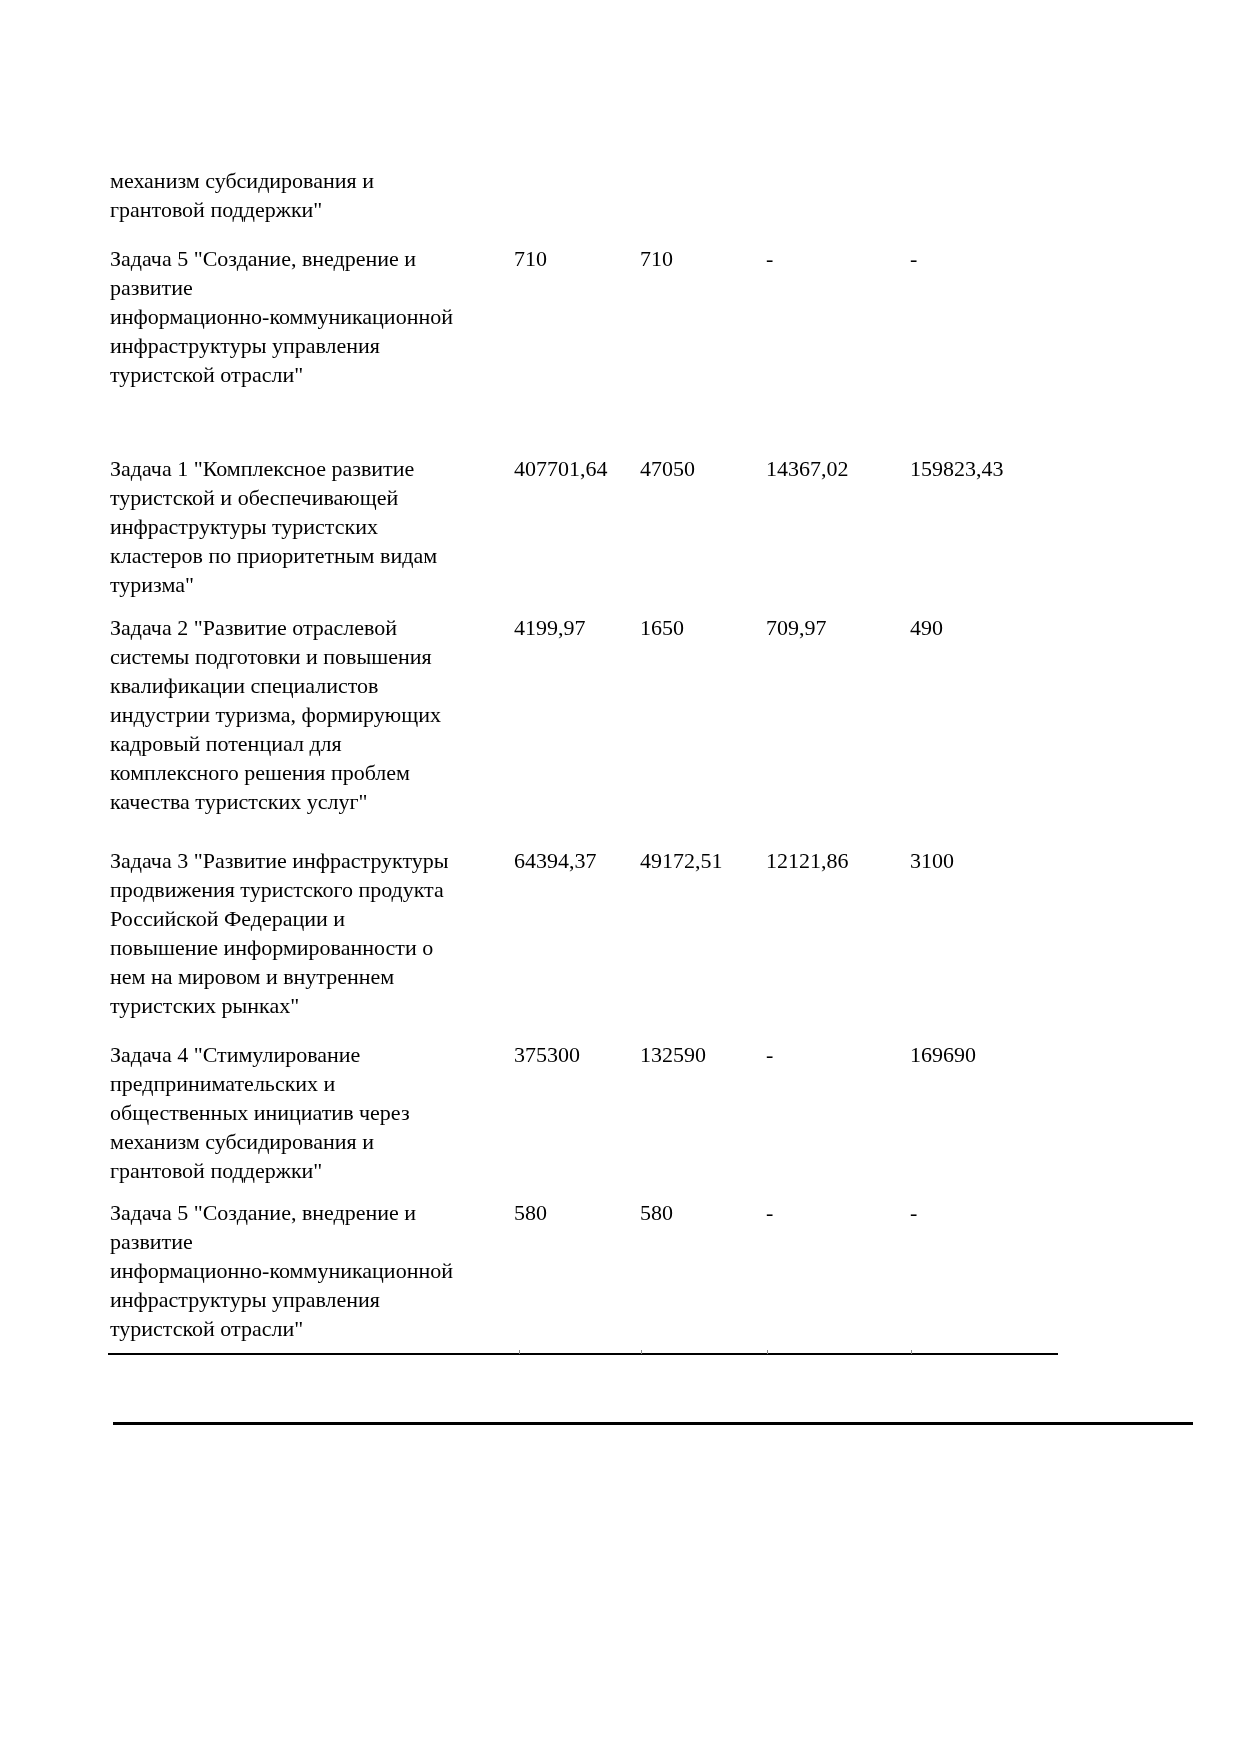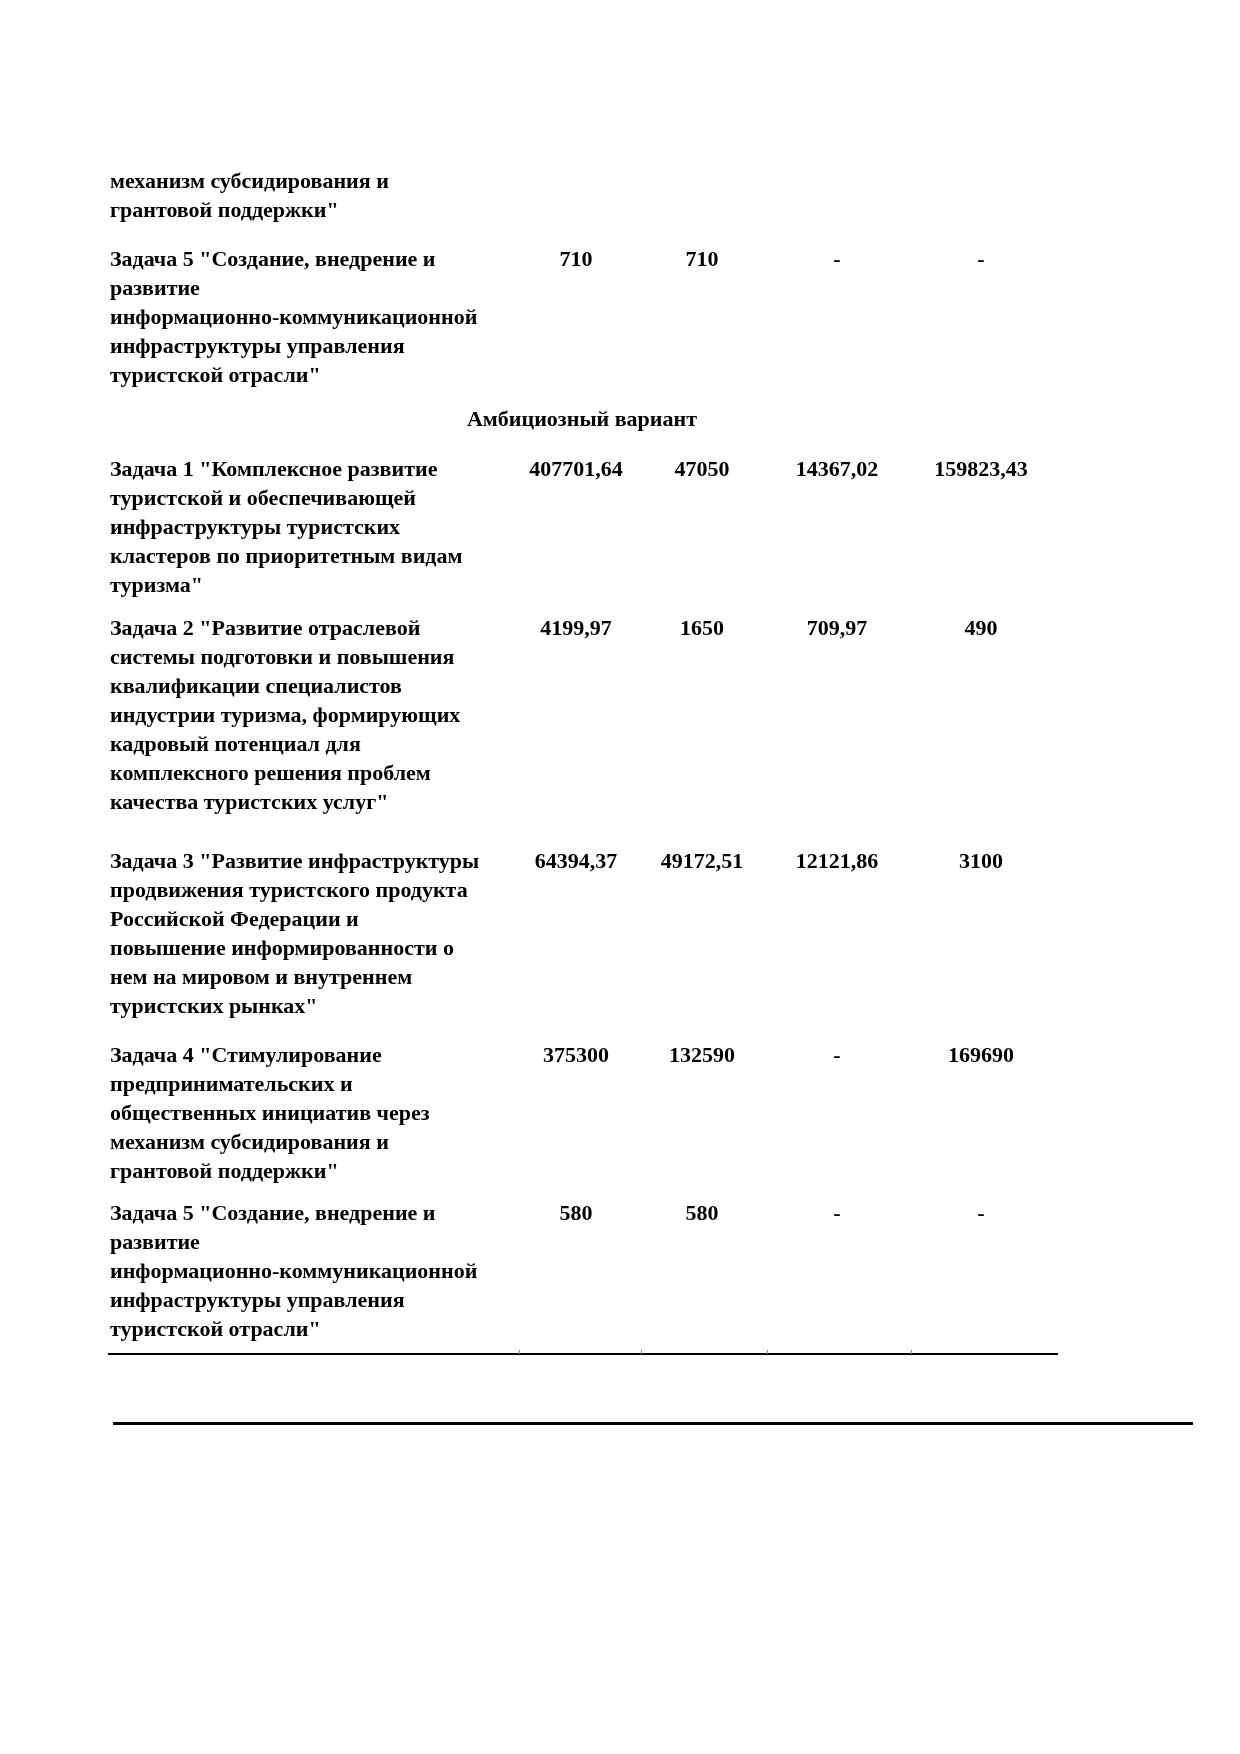--- a/index.html
+++ b/index.html
@@ -11,38 +11,36 @@
     position: relative;
     width: 1240px;
     height: 1754px;
     margin: 0 auto;
     background: #ffffff;
     font-family: "Liberation Serif", "DejaVu Serif", serif;
     font-size: 22px;
     line-height: 29px;
     color: #000000;
     overflow: hidden;
-    font-weight: bold;
   }
   .row {
     position: absolute;
     left: 0;
     width: 100%;
   }
   .task-cell {
     position: absolute;
     left: 110px;
     width: 406px;
     white-space: pre-line;
     text-align: left;
   }
   .val-cell {
     position: absolute;
     top: 0;
-    text-align: center;
   }
   .val-cell.c1 { left: 514px; width: 124px; }
   .val-cell.c2 { left: 640px; width: 124px; }
   .val-cell.c3 { left: 766px; width: 142px; }
   .val-cell.c4 { left: 910px; width: 142px; }
   .section-heading {
     position: absolute;
     top: 404px;
     left: 110px;
     width: 944px;
@@ -148,21 +146,20 @@
 развитие
 информационно-коммуникационной
 инфраструктуры управления
 туристской отрасли"</div>
         <div class="val-cell c1">580</div>
         <div class="val-cell c2">580</div>
         <div class="val-cell c3">-</div>
         <div class="val-cell c4">-</div>
       </div>
     </div>
-  <div class="section-heading">Амбициозный вариант</div>
   <div class="table-bottom-rule">
     <span class="col-tick tick-1"></span>
     <span class="col-tick tick-2"></span>
     <span class="col-tick tick-3"></span>
     <span class="col-tick tick-4"></span>
   </div>
   <div class="footer-rule"></div>
 </div>
 
 </body></html>

